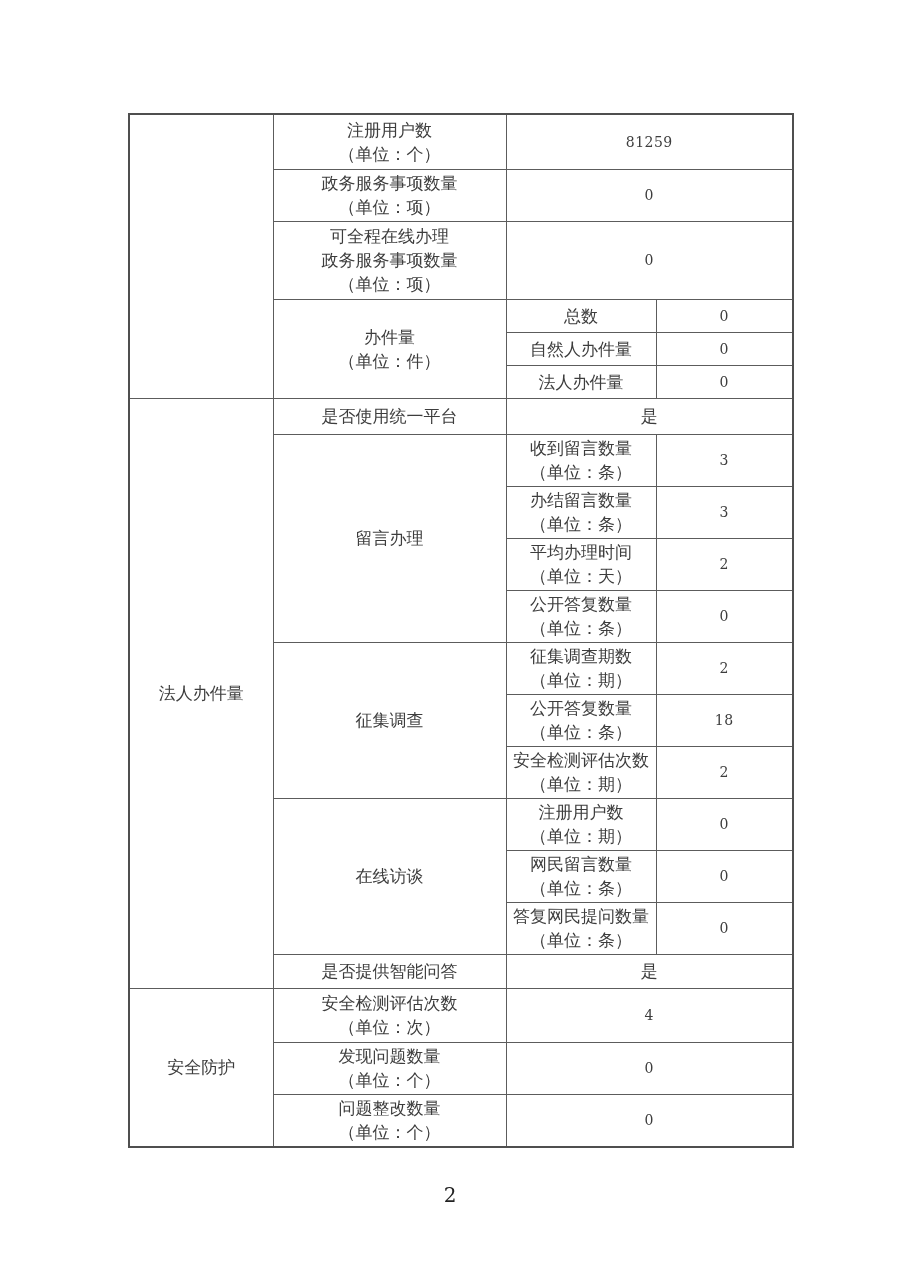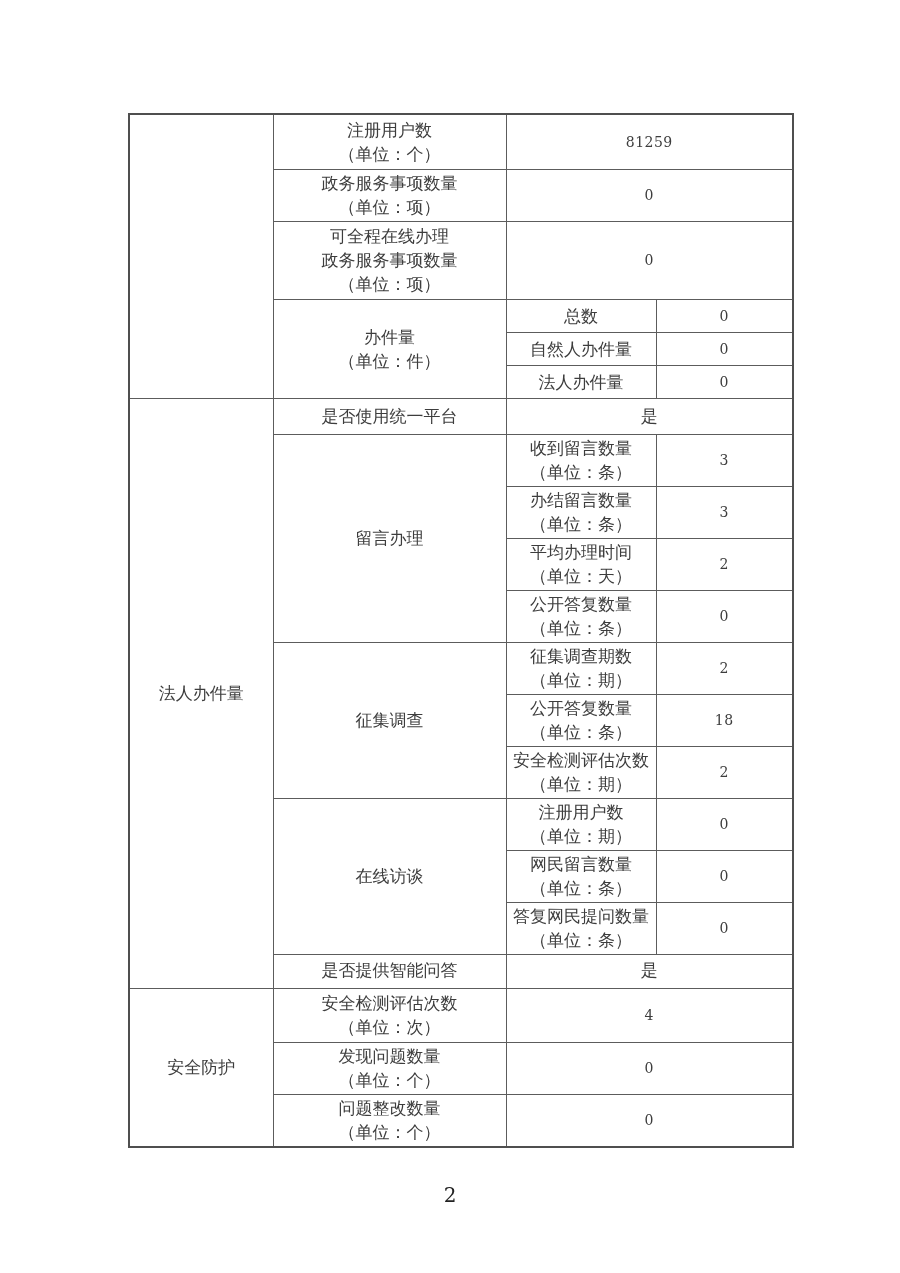--- a/index.html
+++ b/index.html
@@ -39,21 +39,21 @@
   }
   col.c1 { width: 144px; }
   col.c2 { width: 233px; }
   col.c3 { width: 150px; }
   col.c4 { width: 137px; }
   tr.h55 { height: 55px; }
   tr.h52 { height: 52px; }
   tr.h78 { height: 78px; }
   tr.h33 { height: 33px; }
   tr.h36 { height: 36px; }
-  tr.h34 { height: 34px; font-family: Liberation Serif, serif; }
+  tr.h34 { height: 34px; }
   tr.h54 { height: 54px; }
   tr.h53 { height: 53px; }
   .page-footer {
     position: absolute;
     left: 0;
     top: 1183px;
     width: 100%;
     text-align: center;
     font-size: 20px;
     color: #222222;

